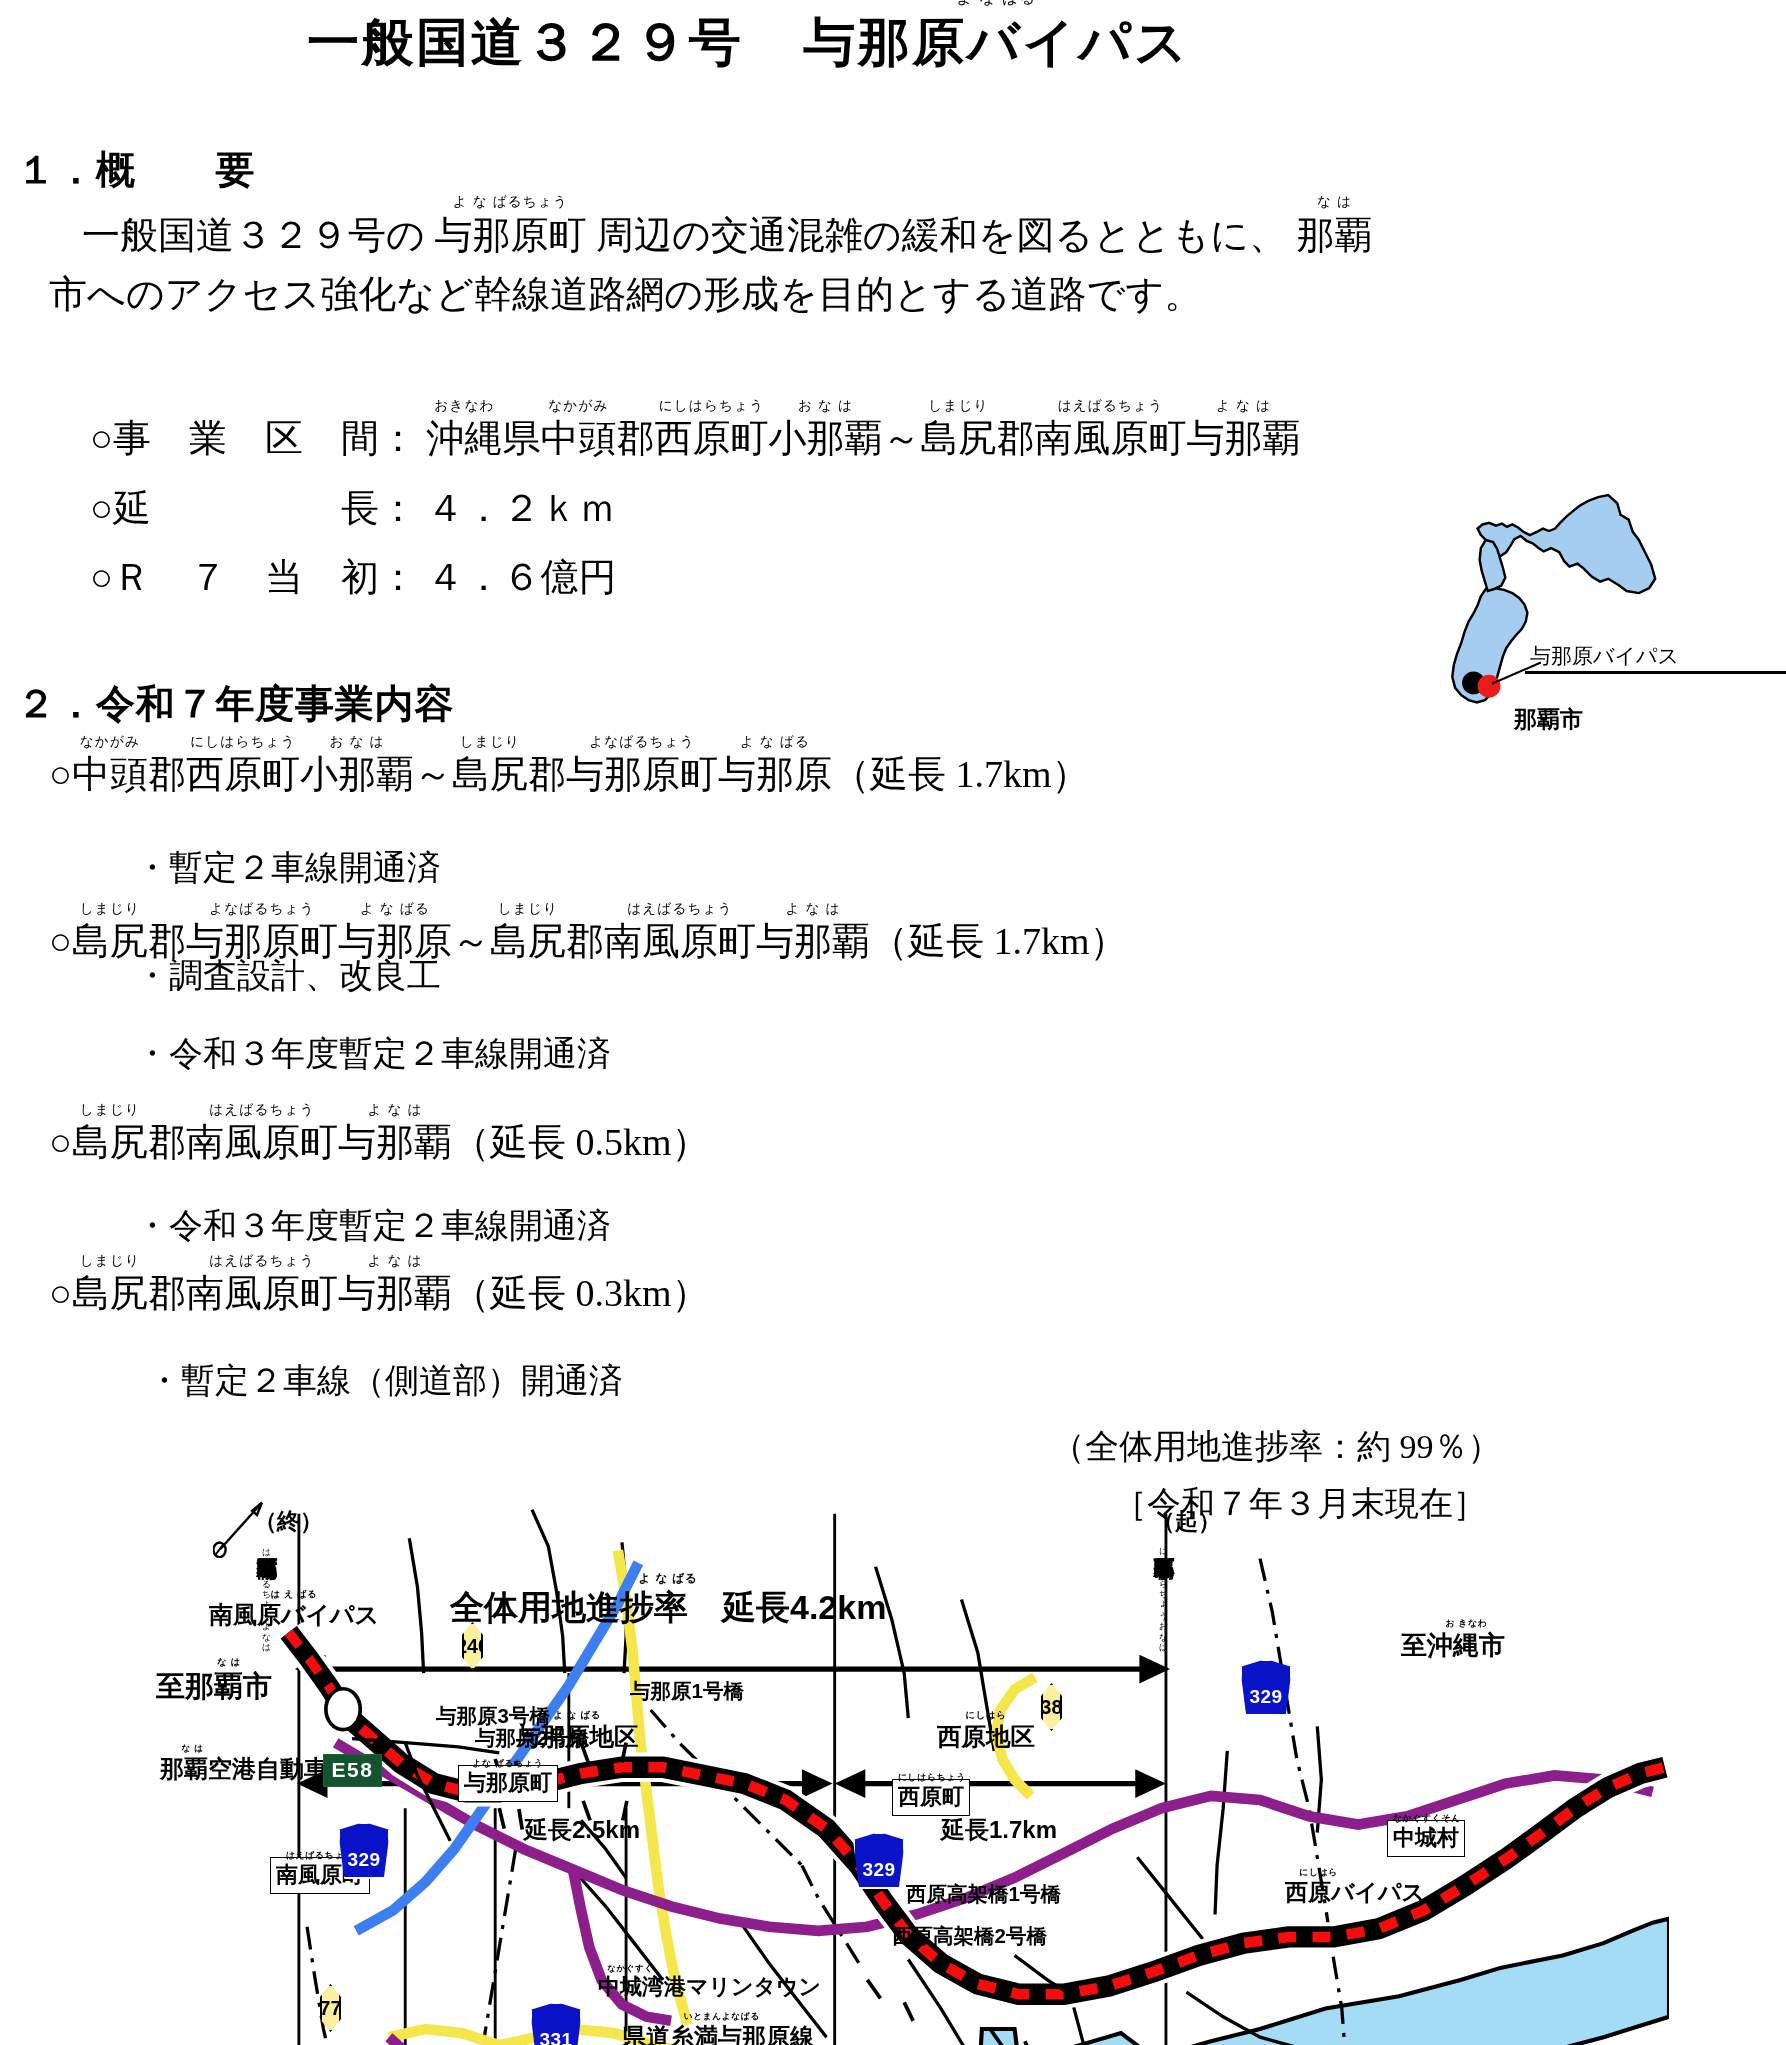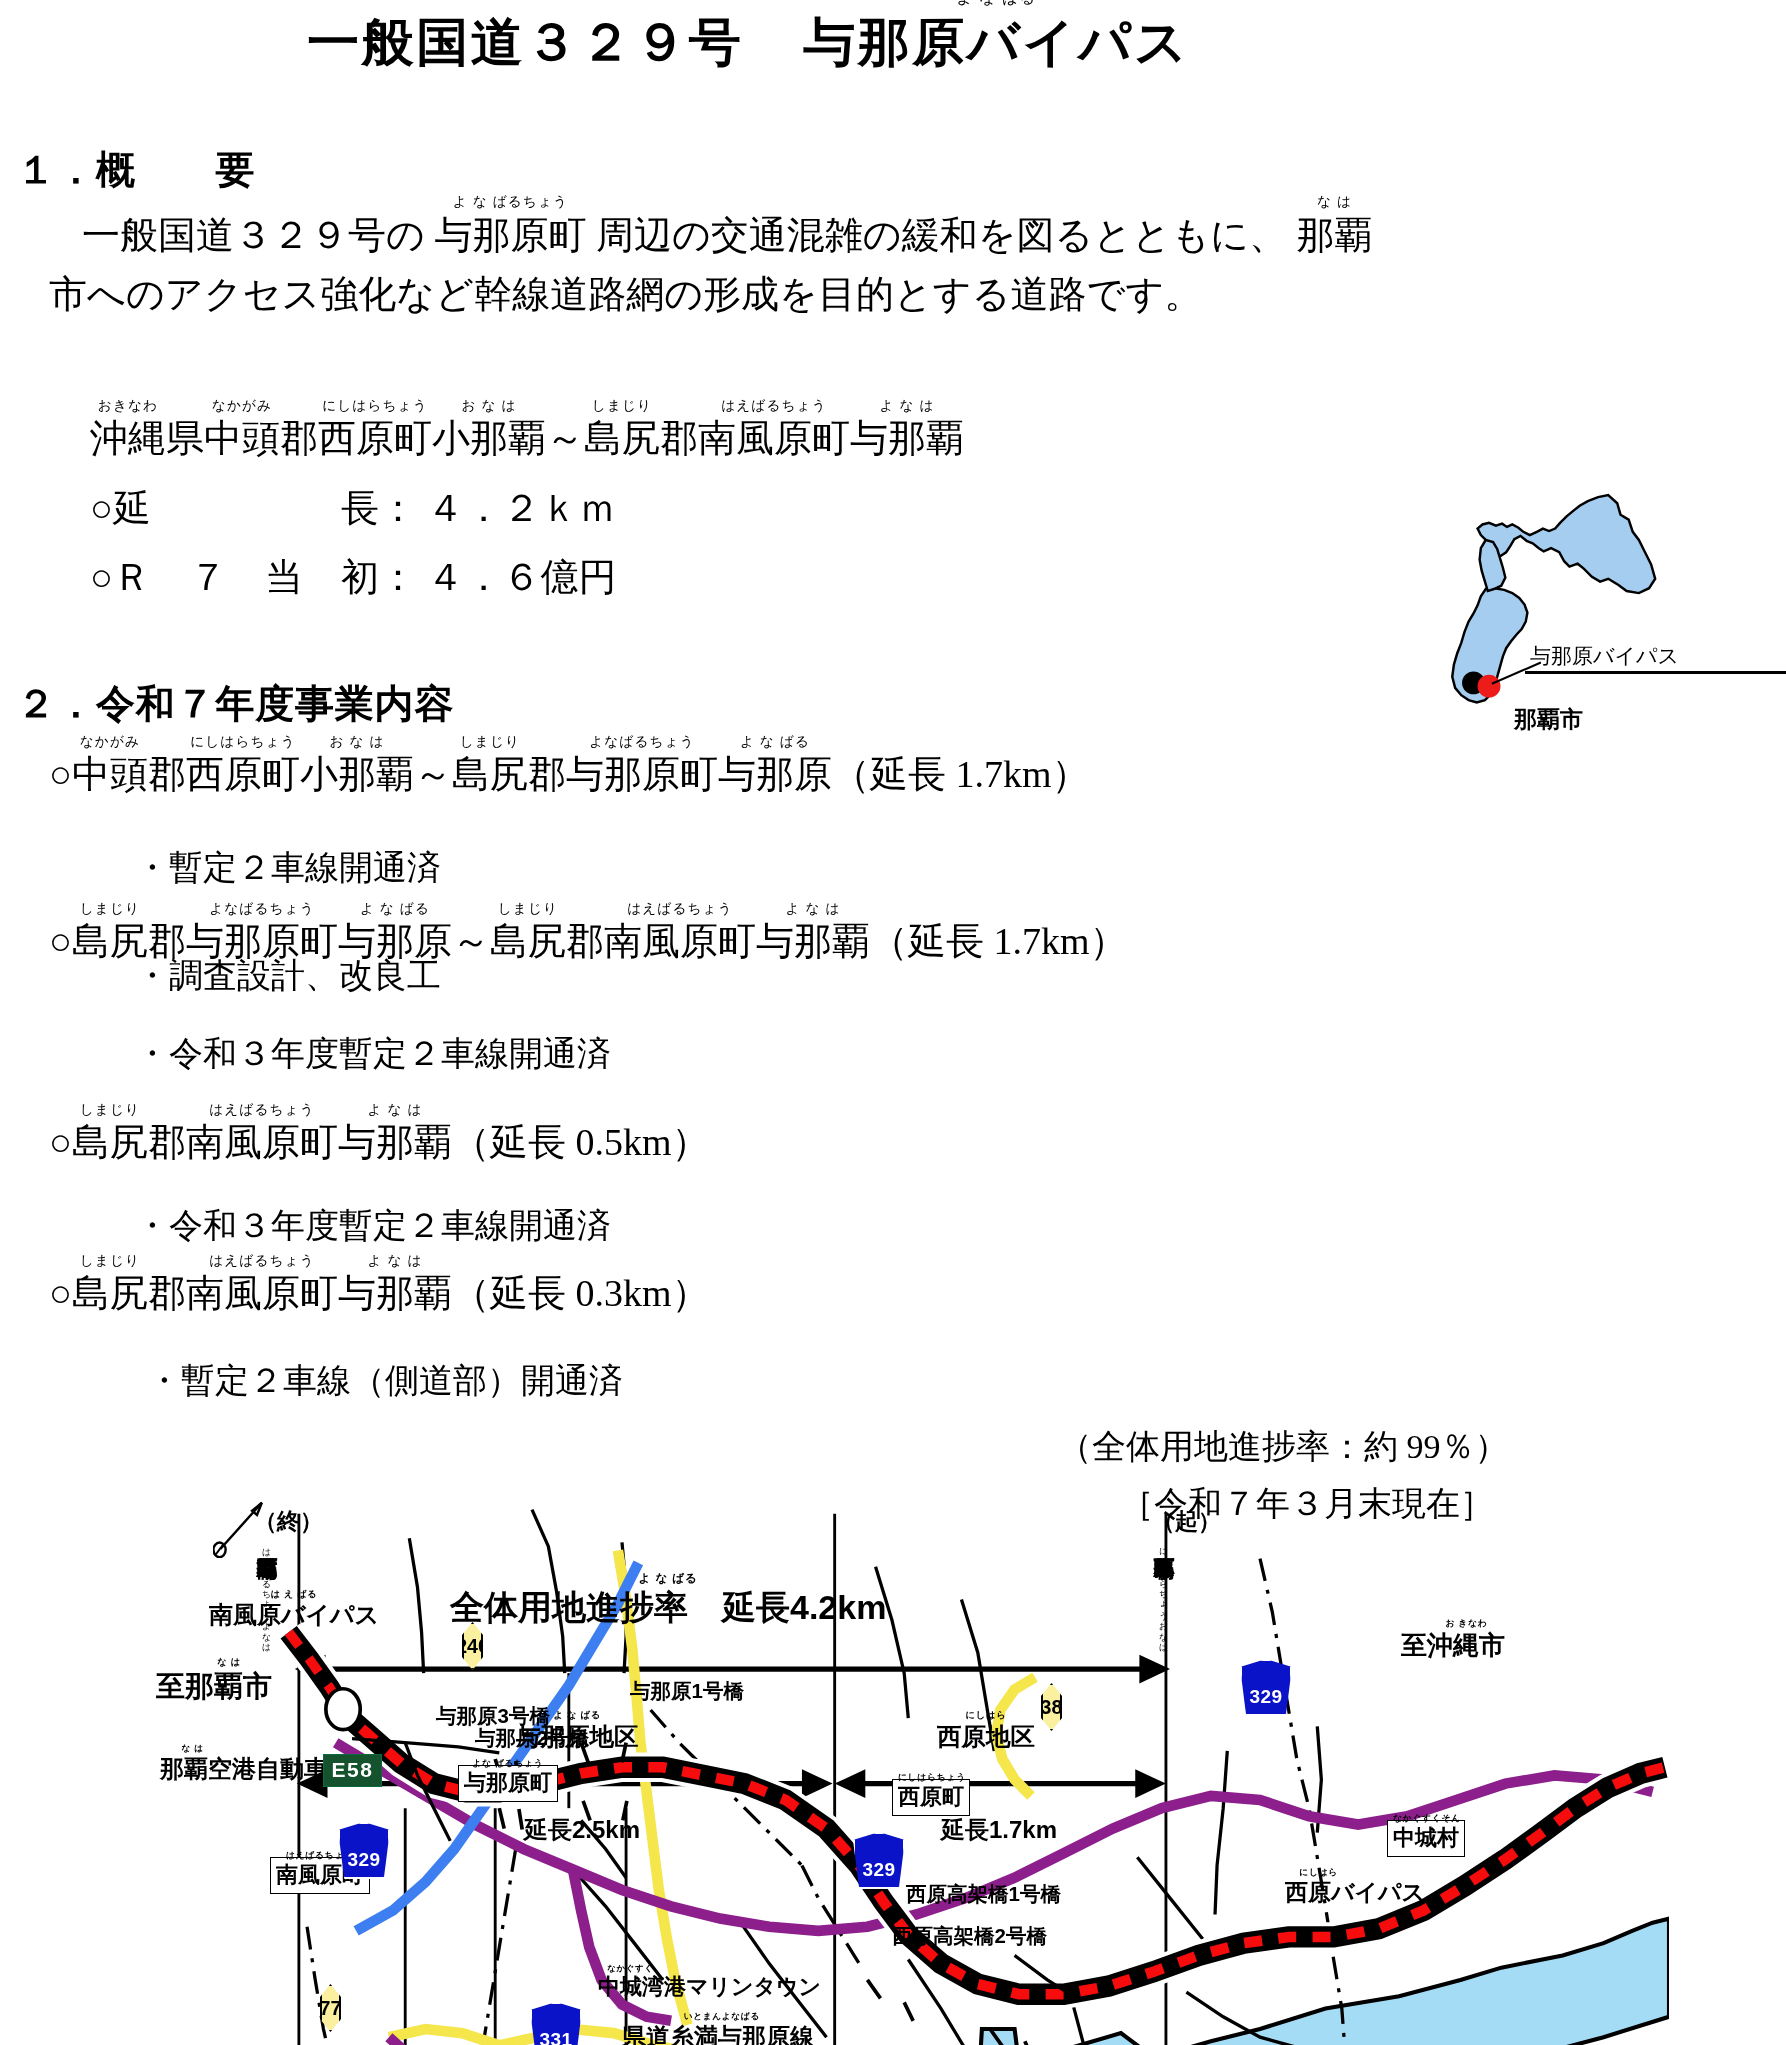--- a/index.html
+++ b/index.html
@@ -41,21 +41,21 @@
   
   .spec-row {
     position:absolute; font-size:38px; white-space:nowrap; letter-spacing:0;
   }
   .spec-label { display:inline-block; }
 
   
   .b-main { position:absolute; font-size:38px; white-space:nowrap; }
   .b-sub  { position:absolute; font-size:34px; white-space:nowrap; }
 
-  .note-right { position:absolute; font-size:34px; white-space:nowrap;margin-left:7px; }
+  .note-right { position:absolute; font-size:34px; white-space:nowrap; }
 
   
   #okinawa-inset { position:absolute; left:1416px; top:491px; width:262px; height:245px; }
   #inset-bp-label { position:absolute; left:1530px; top:642px; font-size:21px; white-space:nowrap; }
   #inset-bp-rule  { position:absolute; left:1525px; top:671px; width:262px; height:2.5px; background:#000; }
   #inset-naha-label { position:absolute; left:1514px; top:704px; font-size:23px; font-weight:bold; white-space:nowrap; }
 
   
   #map { position:absolute; left:213px; top:1497px; width:1456px; height:963px; }
   #map svg { position:absolute; left:0; top:0; }
@@ -135,20 +135,21 @@
   </span>
   <span>周辺の交通混雑の緩和を図るとともに、</span>
   <span class="ruby-wrap">
     <span class="rb-rt">な  は</span>
     <span class="rb-txt">那覇</span>
   </span>
 </div>
 <div class="para" style="left:49px; top:268px;">市へのアクセス強化など幹線道路網の形成を目的とする道路です。</div>
 
 <div class="spec-row" style="left:90px; top:413px;">
+  <span class="spec-label">○事　業　区　間：</span>
   <span id="spec0-val"><span class="ruby-wrap"><span class="rb-rt">おきなわ</span><span class="rb-txt">沖縄</span></span><span>県</span><span class="ruby-wrap"><span class="rb-rt">なかがみ</span><span class="rb-txt">中頭</span></span><span>郡</span><span class="ruby-wrap"><span class="rb-rt">にしはらちょう</span><span class="rb-txt">西原町</span></span><span class="ruby-wrap"><span class="rb-rt">お な は</span><span class="rb-txt">小那覇</span></span><span>～</span><span class="ruby-wrap"><span class="rb-rt">しまじり</span><span class="rb-txt">島尻</span></span><span>郡</span><span class="ruby-wrap"><span class="rb-rt">はえばるちょう</span><span class="rb-txt">南風原町</span></span><span class="ruby-wrap"><span class="rb-rt">よ な は</span><span class="rb-txt">与那覇</span></span></span>
 </div>
 <div class="spec-row" style="left:90px; top:483px;">
   <span class="spec-label">○延　　　　　長：</span>
   <span>４．２ｋｍ</span>
 </div>
 <div class="spec-row" style="left:90px; top:552px;">
   <span class="spec-label">○Ｒ　７　当　初：</span>
   <span>４．６億円</span>
 </div>

